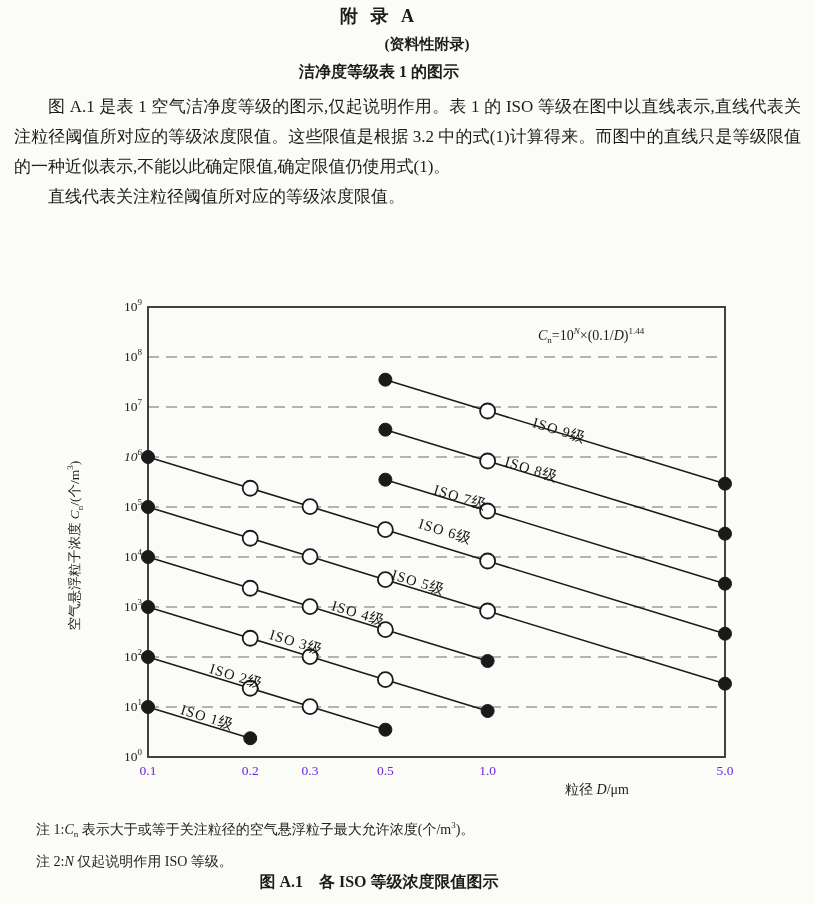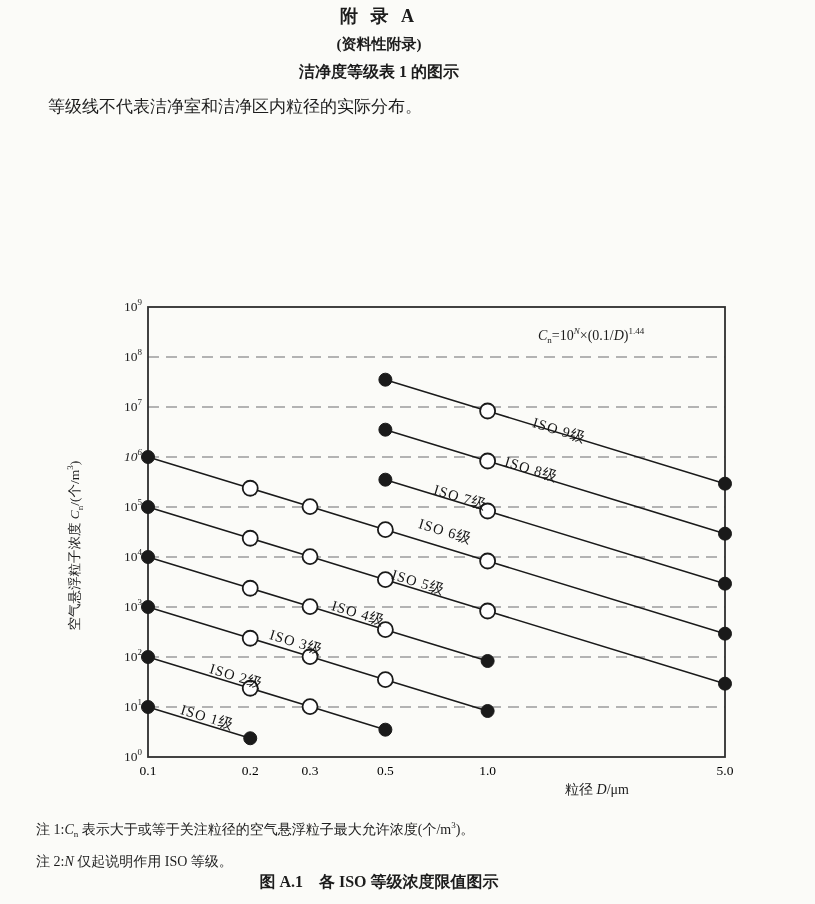--- a/index.html
+++ b/index.html
@@ -4,28 +4,28 @@
 <style>
   html,body{margin:0;padding:0;}
   body{
     width:815px;height:904px;position:relative;overflow:hidden;
     background:#fbfbf8;color:#1c1c1c;
     font-family:"Liberation Serif","DejaVu Serif",serif;
   }
   .abs{position:absolute;}
   .center{left:0;width:758px;text-align:center;}
   #appendix-title{top:4px;font-size:18px;font-weight:bold;letter-spacing:4px;}
-  #appendix-subtitle{top:35px;font-size:15px;font-weight:bold;}
+  #appendix-subtitle{top:35px;font-size:15px;font-weight:bold;margin-left:48px;}
   #appendix-heading{top:62px;font-size:16px;font-weight:bold;}
   #paragraphs{top:92px;left:14px;width:787px;}
   #paragraphs p{margin:0;font-size:17px;line-height:30px;text-indent:2em;text-align:justify;}
   svg#plot{position:absolute;left:0;top:0;pointer-events:none;}
   .ytick{position:absolute;width:46px;text-align:right;font-size:13.5px;color:#222;}
   .ytick sup,.xsup{font-size:9px;}
-  .xtick{position:absolute;width:44px;text-align:center;font-size:13.5px;color:#000000;}
+  .xtick{position:absolute;width:44px;text-align:center;font-size:13.5px;color:#6d28d9;}
   .slabel{position:absolute;font-size:14.5px;letter-spacing:1px;white-space:nowrap;
           transform-origin:0 50%;transform:rotate(17deg);color:#161616;}
   #formula{left:538px;top:326px;font-size:14px;white-space:nowrap;}
   #formula i,.varit{font-style:italic;}
   sub{font-size:9px;}
   sup{font-size:9px;}
   #y-axis-title{left:-70px;top:536px;width:290px;text-align:center;font-size:13.5px;
                 transform:rotate(-90deg);white-space:nowrap;}
   #x-axis-title{left:565px;top:781px;font-size:14px;white-space:nowrap;}
   #notes{top:812px;left:36px;width:760px;font-size:14px;}
@@ -33,21 +33,22 @@
   #figure-caption{top:872px;font-size:16px;font-weight:bold;}
 </style>
 </head>
 <body>
 
 <div class="abs center" id="appendix-title">附 录 A</div>
 <div class="abs center" id="appendix-subtitle">(资料性附录)</div>
 <div class="abs center" id="appendix-heading">洁净度等级表 1 的图示</div>
 
 <div class="abs" id="paragraphs">
-  <p>等级线不代表洁净室和洁净区内粒径的实际分布。</p>
+  <p>图 A.1 是表 1 空气洁净度等级的图示,仅起说明作用。表 1 的 ISO 等级在图中以直线表示,直线代表关注粒径阈值所对应的等级浓度限值。这些限值是根据 3.2 中的式(1)计算得来。而图中的直线只是等级限值的一种近似表示,不能以此确定限值,确定限值仍使用式(1)。</p>
+  <p>直线代表关注粒径阈值所对应的等级浓度限值。</p>
 </div>
 
 <svg id="plot" width="815" height="904">
     <line x1="148" y1="707" x2="725" y2="707" stroke="#9c9c9c" stroke-width="1.3" stroke-dasharray="11 7"></line>
     <line x1="148" y1="657" x2="725" y2="657" stroke="#9c9c9c" stroke-width="1.3" stroke-dasharray="11 7"></line>
     <line x1="148" y1="607" x2="725" y2="607" stroke="#9c9c9c" stroke-width="1.3" stroke-dasharray="11 7"></line>
     <line x1="148" y1="557" x2="725" y2="557" stroke="#9c9c9c" stroke-width="1.3" stroke-dasharray="11 7"></line>
     <line x1="148" y1="507" x2="725" y2="507" stroke="#9c9c9c" stroke-width="1.3" stroke-dasharray="11 7"></line>
     <line x1="148" y1="457" x2="725" y2="457" stroke="#9c9c9c" stroke-width="1.3" stroke-dasharray="11 7"></line>
     <line x1="148" y1="407" x2="725" y2="407" stroke="#9c9c9c" stroke-width="1.3" stroke-dasharray="11 7"></line>

